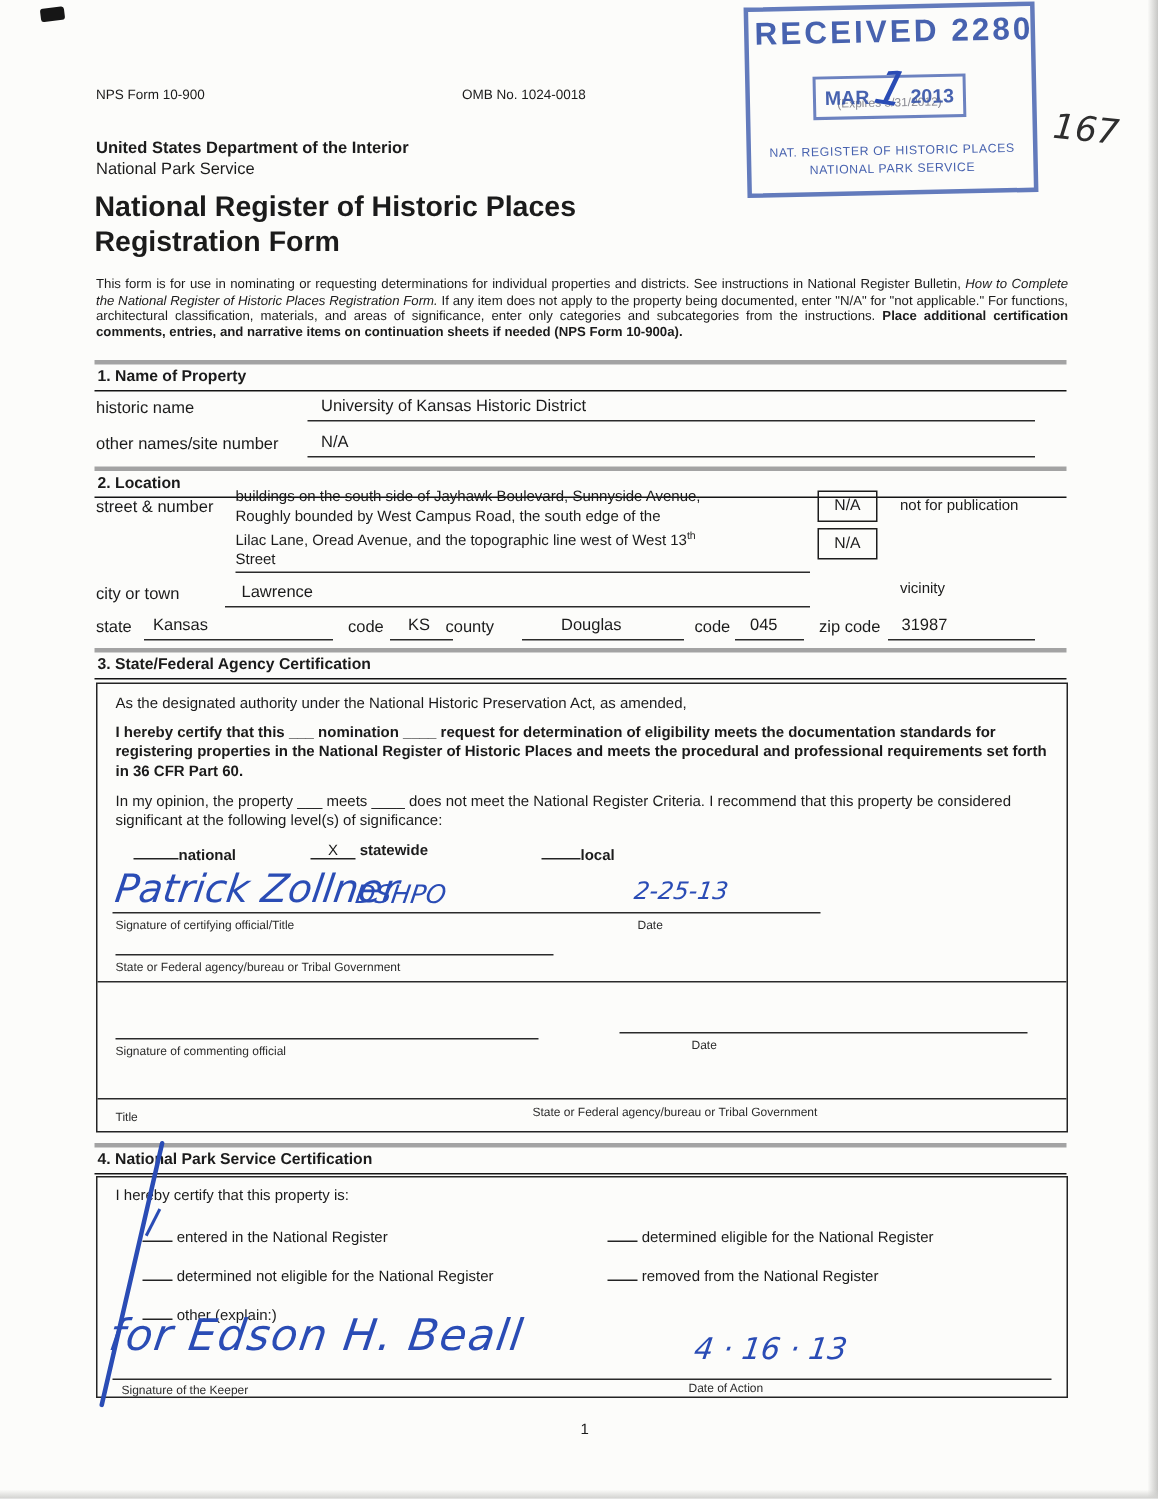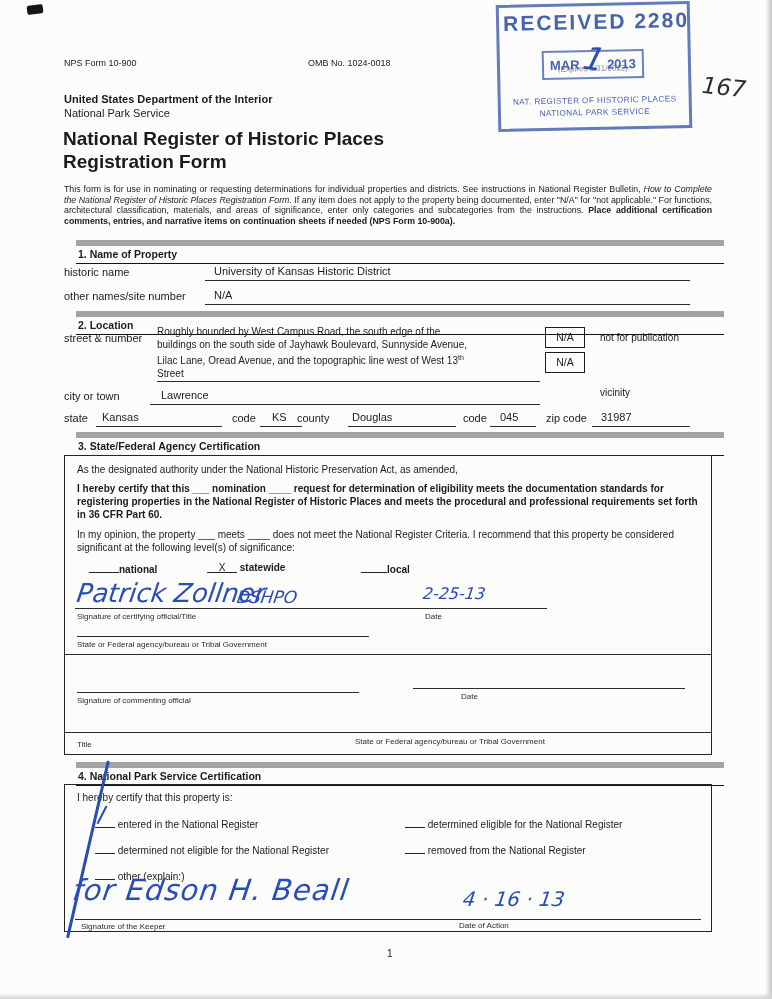--- a/index.html
+++ b/index.html
@@ -11,22 +11,22 @@
   }
   .abs { position:absolute; }
   .b { font-weight:bold; }
   .i { font-style:italic; }
   .fs8 { font-size:8px; }
   .fs9 { font-size:9px; }
   .fs10 { font-size:10px; }
   .fs11 { font-size:11px; }
   .line { position:absolute; border-bottom:1.2px solid #2b2b2b; height:0; }
   .sect {
-    position:absolute; left:76px; width:648px;
-    border-top:6px solid #a3a3a3; border-bottom:1.4px solid #141414;
+    position:absolute; left:63px; width:648px;
+    border-top:3px solid #a3a3a3; border-bottom:1.4px solid #141414;
     font-weight:bold; font-size:10.5px; padding:2px 0 3px 2px;
   }
   .cert-box { position:absolute; left:64px; width:648px; border:1.4px solid #242424; }
   .blank { display:inline-block; border-bottom:1.1px solid #242424; height:11px; vertical-align:baseline; }
   .w20 { width:20px; } .w26 { width:26px; } .w30 { width:30px; }
   .nabox {
     position:absolute; width:40px; height:21px; border:1.6px solid #1d1d1d;
     font-size:10.5px; text-align:center; line-height:19px;
   }
   .script {
@@ -93,43 +93,43 @@
   <div class="abs fs11" style="left:64px; top:266px;">historic name</div>
   <div class="abs fs11" style="left:214px; top:265px;">University of Kansas Historic District</div>
   <div class="line" style="left:205px; top:280px; width:485px;"></div>
   <div class="abs fs11" style="left:64px; top:290px;">other names/site number</div>
   <div class="abs fs11" style="left:214px; top:289px;">N/A</div>
   <div class="line" style="left:205px; top:304px; width:485px;"></div>
 
   <div class="sect" style="top:311px;">2.  Location</div>
   <div class="abs fs11" style="left:64px; top:332px;">street &amp; number</div>
   <div class="abs street-lines" style="left:157px; top:325px;">
+    <div>buildings on the south side of Jayhawk Boulevard, Sunnyside Avenue,</div>
     <div>Roughly bounded by West Campus Road, the south edge of the</div>
-    <div>buildings on the south side of Jayhawk Boulevard, Sunnyside Avenue,</div>
     <div><span>Lilac Lane, Oread Avenue, and the topographic line west of West 13</span><sup>th</sup></div>
     <div>Street</div>
   </div>
   <div class="line" style="left:157px; top:381px; width:383px;"></div>
   <div class="nabox" style="left:545px; top:327px;">N/A</div>
   <div class="nabox" style="left:545px; top:352px;">N/A</div>
   <div class="abs fs10" style="left:600px; top:332px;">not for publication</div>
 
   <div class="abs fs11" style="left:64px; top:390px;">city or town</div>
   <div class="abs fs11" style="left:161px; top:389px;">Lawrence</div>
   <div class="line" style="left:150px; top:404px; width:390px;"></div>
   <div class="abs fs10" style="left:600px; top:387px;">vicinity</div>
 
   <div class="abs fs11" style="left:64px; top:412px;">state</div>
   <div class="abs fs11" style="left:102px; top:411px;">Kansas</div>
   <div class="line" style="left:96px; top:426px; width:126px;"></div>
   <div class="abs fs11" style="left:232px; top:412px;">code</div>
   <div class="abs fs11" style="left:272px; top:411px;">KS</div>
   <div class="line" style="left:260px; top:426px; width:42px;"></div>
   <div class="abs fs11" style="left:297px; top:412px;">county</div>
-  <div class="abs fs11" style="left:352px; top:411px;text-align:center;">Douglas</div>
+  <div class="abs fs11" style="left:374px; top:411px;text-align:center;">Douglas</div>
   <div class="line" style="left:348px; top:426px; width:108px;"></div>
   <div class="abs fs11" style="left:463px; top:412px;">code</div>
   <div class="abs fs11" style="left:500px; top:411px;">045</div>
   <div class="line" style="left:490px; top:426px; width:46px;"></div>
   <div class="abs fs11" style="left:546px; top:412px;">zip code</div>
   <div class="abs fs11" style="left:601px; top:411px;">31987</div>
   <div class="line" style="left:592px; top:426px; width:98px;"></div>
 
   <div class="sect" style="top:432px;">3.  State/Federal Agency Certification</div>
   <div class="cert-box" style="top:455px; height:300px;">

